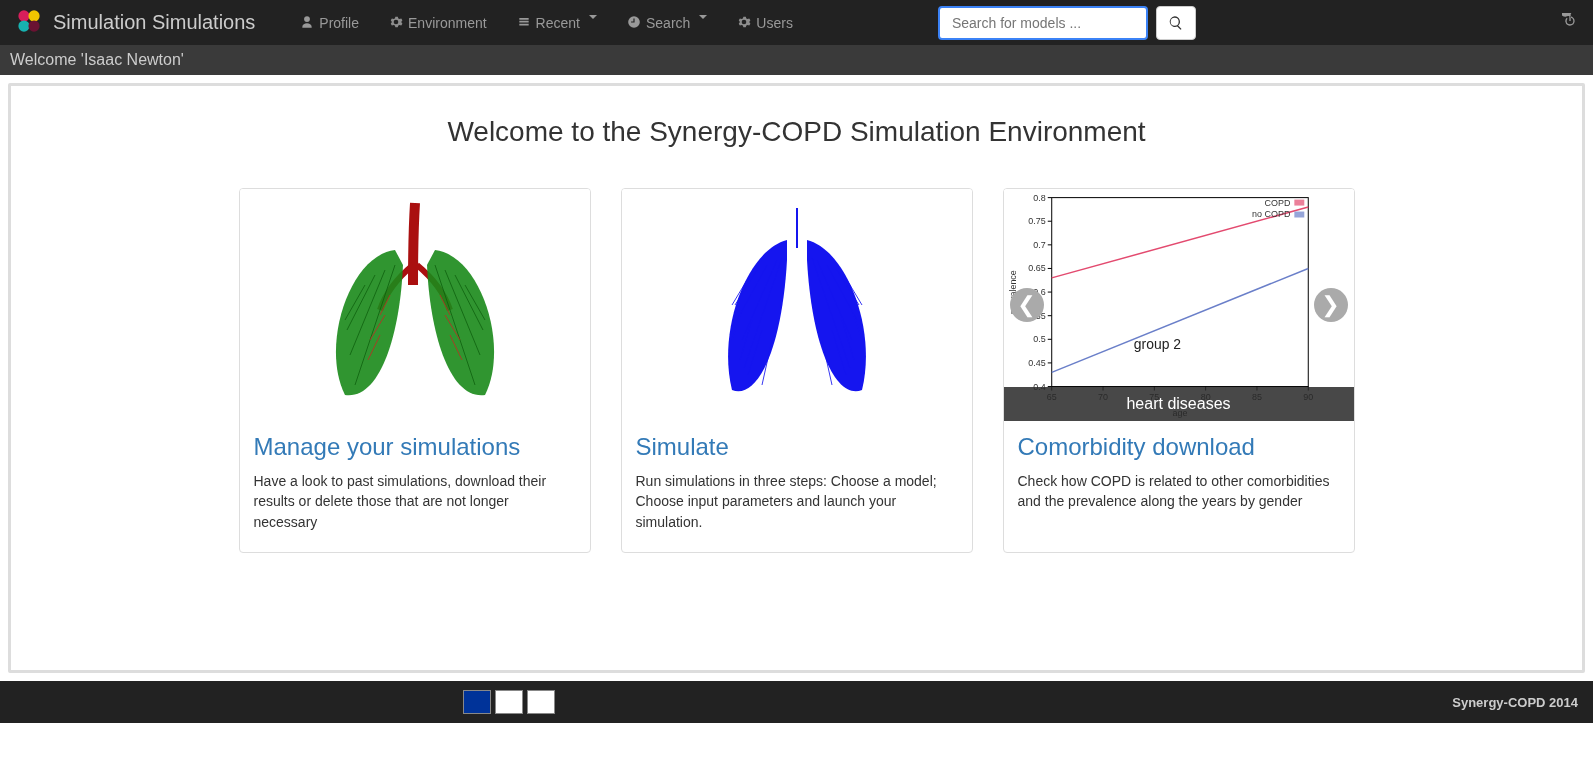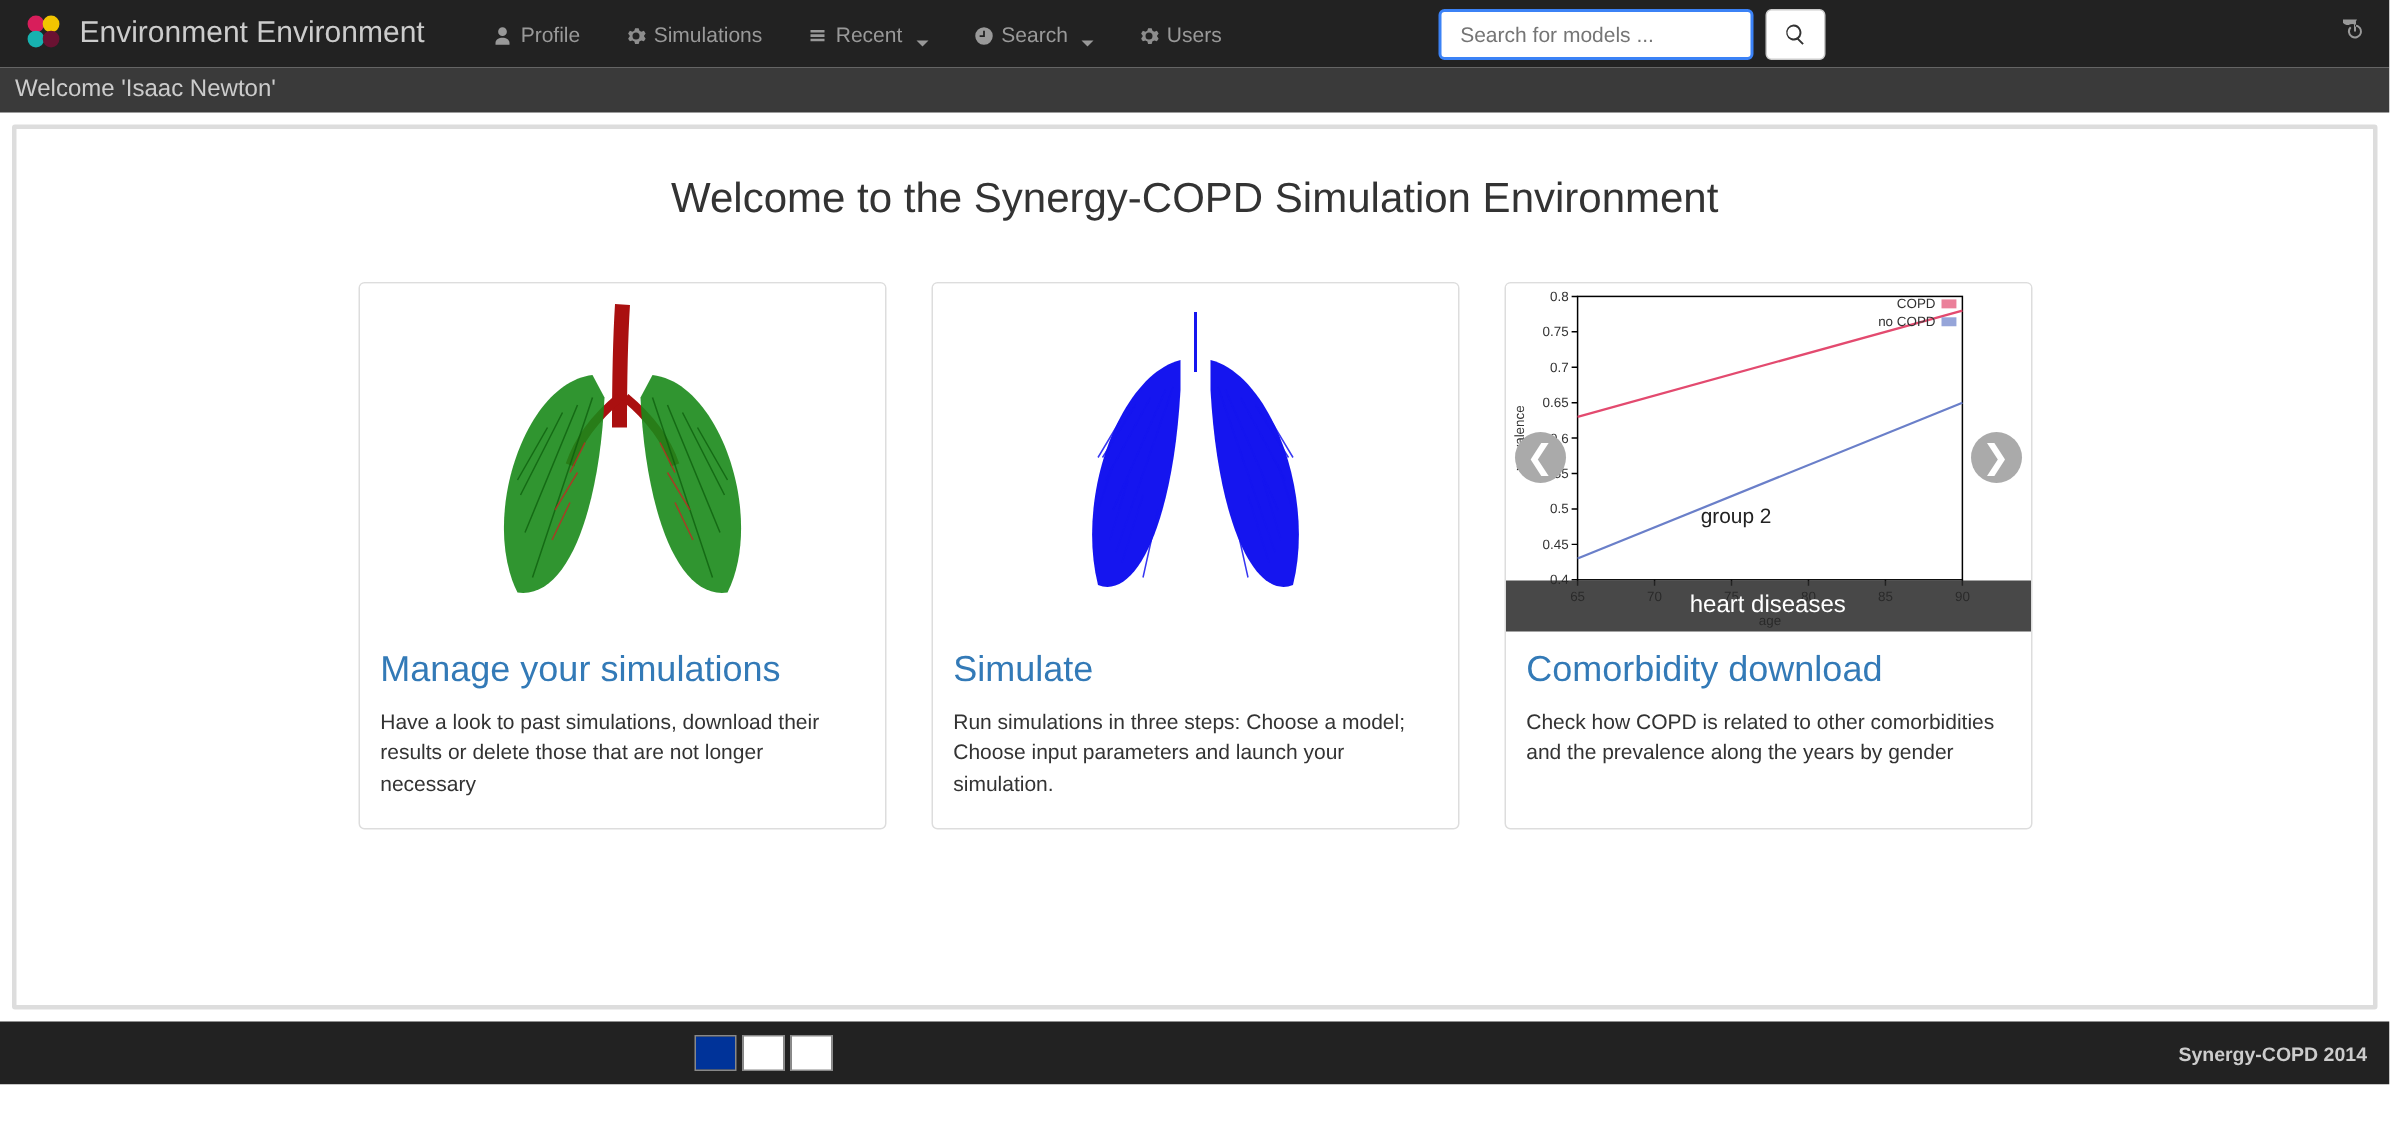--- a/index.html
+++ b/index.html
@@ -4,21 +4,21 @@
 <style>
 * { box-sizing: border-box; margin: 0; padding: 0; }
 body { font-family: "Helvetica Neue", Helvetica, Arial, sans-serif; font-size: 14px; color: #333; background: #fff; width: 1593px; }
 
 
 .navbar { background: #222; color: #999; height: 45px; display: flex; align-items: center; padding: 0 15px; }
 .navbar .brand-logo { margin-right: 10px; }
 .navbar .brand { color: #ccc; font-size: 20px; font-weight: 300; margin-right: 30px; text-decoration: none; }
 .navbar .nav { display: flex; list-style: none; }
 .navbar .nav li { padding: 0 15px; }
-.navbar .nav a { color: #999; text-decoration: none; font-size: 14px; display: flex; align-items: flex-end; gap: 5px; }
+.navbar .nav a { color: #999; text-decoration: none; font-size: 14px; display: flex; align-items: flex-start; gap: 5px; }
 .caret { display: inline-block; width: 0; height: 0; margin-left: 4px; vertical-align: middle; border-top: 4px solid; border-right: 4px solid transparent; border-left: 4px solid transparent; }
 .navbar .search-wrap { display: flex; margin-left: 130px; gap: 8px; }
 .navbar input[type=text] { width: 210px; height: 34px; padding: 6px 12px; border: 2px solid #3b82f6; border-radius: 4px; font-size: 14px; }
 .navbar .search-btn { background: #fff; border: 1px solid #ccc; border-radius: 4px; width: 40px; height: 34px; display: flex; align-items: center; justify-content: center; cursor: pointer; }
 .navbar .power { margin-left: auto; color: #999; cursor: pointer; }
 
 
 .subbar { background: #3a3a3a; color: #ccc; padding: 6px 10px; font-size: 16px; font-weight: 300; }
 
 
@@ -66,37 +66,37 @@
 
 <div class="navbar">
   <span class="brand-logo">
     <svg width="28" height="28" viewBox="0 0 100 100">
       <circle cx="32" cy="32" r="20" fill="#d81e5b"></circle>
       <circle cx="68" cy="32" r="20" fill="#f2c500"></circle>
       <circle cx="32" cy="68" r="20" fill="#17b2b0"></circle>
       <circle cx="68" cy="68" r="20" fill="#6a1232"></circle>
     </svg>
   </span>
-  <a class="brand">Environment Environment</a>
+  <a class="brand">Simulation Simulations</a>
 
   <ul class="nav">
     <li>
         <a href="#">
       <svg class="icon-sm" viewBox="0 0 24 24">
             <path d="M12 12a5 5 0 100-10 5 5 0 000 10zm0 2c-4 0-8 2-8 6v2h16v-2c0-4-4-6-8-6z"></path>
           </svg>
       <span>Profile</span>
     </a>
       </li>
     <li>
         <a href="#">
       <svg class="icon-sm" viewBox="0 0 24 24">
             <path d="M12 8a4 4 0 100 8 4 4 0 000-8zm9 4l2 3-2 3-3-1a8 8 0 01-2 1l-1 3h-4l-1-3a8 8 0 01-2-1l-3 1-2-3 2-3-2-3 2-3 3 1a8 8 0 012-1l1-3h4l1 3a8 8 0 012 1l3-1 2 3-2 3z" fill-opacity=".9"></path>
           </svg>
-      <span>Simulations</span>
+      <span>Environment</span>
     </a>
       </li>
     <li>
         <a href="#">
       <svg class="icon-sm" viewBox="0 0 24 24">
             <path d="M4 5h16v3H4zm0 5h16v3H4zm0 5h16v3H4z"></path>
           </svg>
       <span>Recent</span>
       <span class="caret"></span>
     </a>

